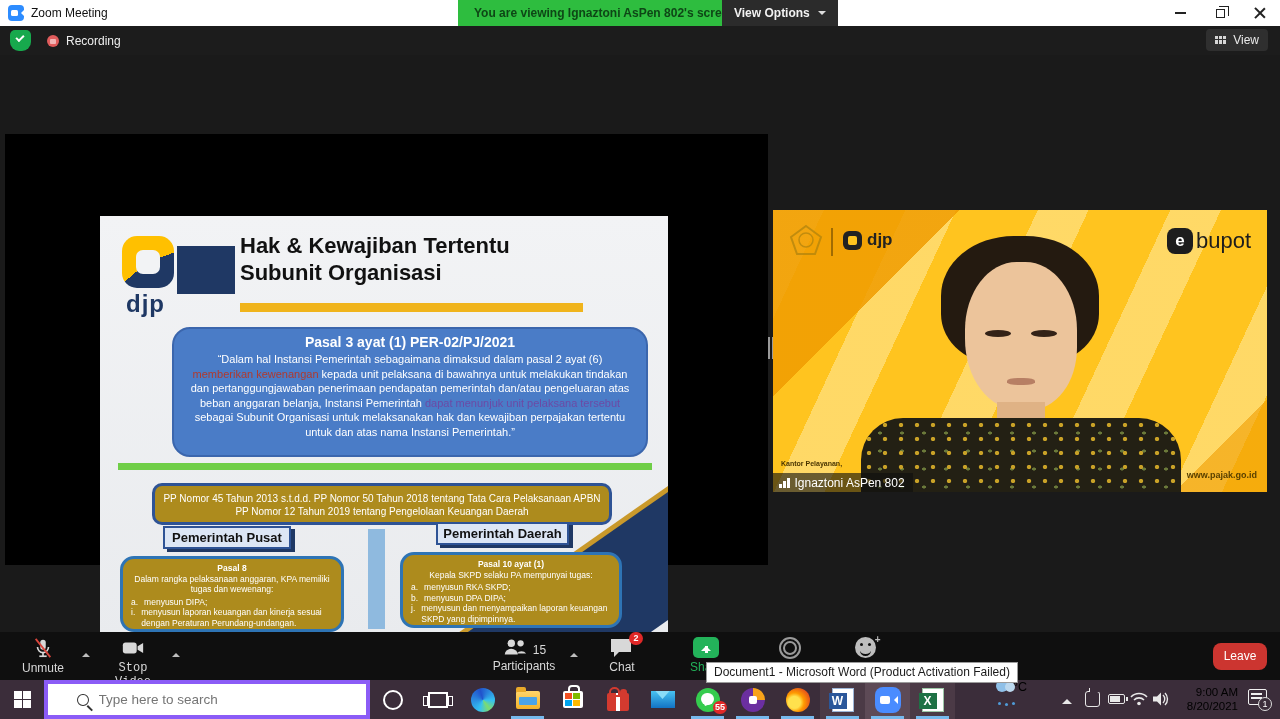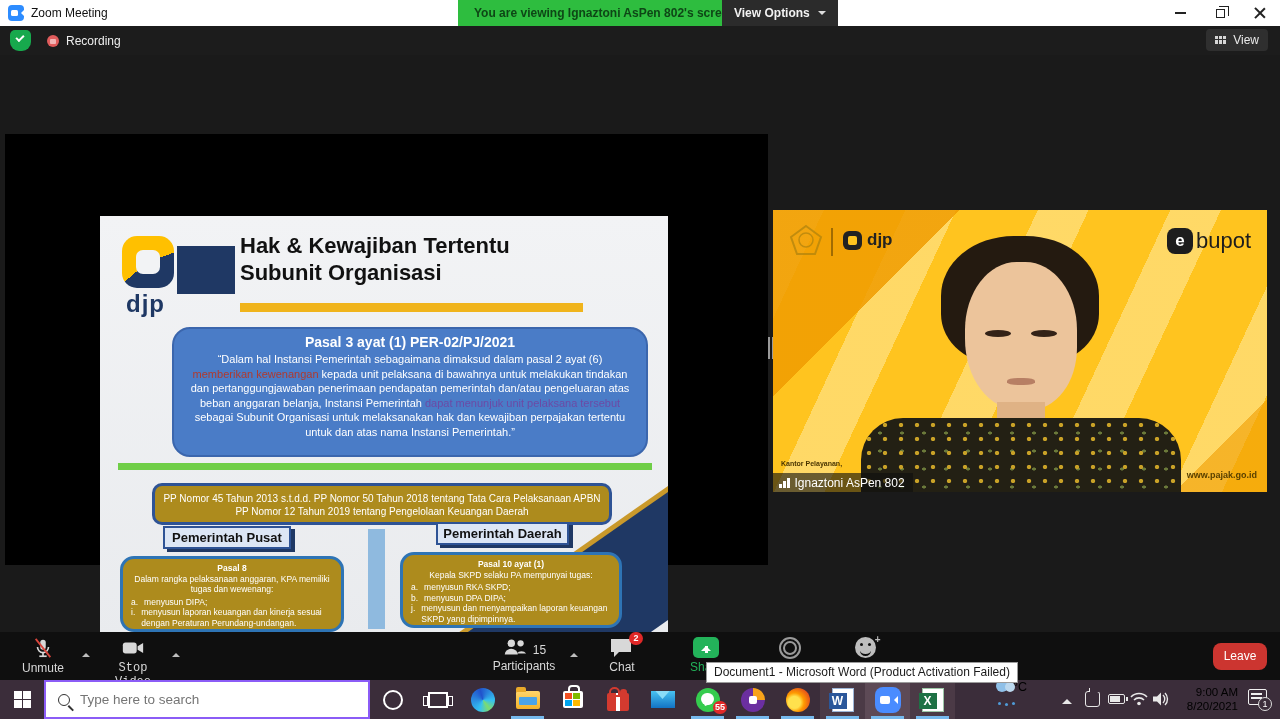--- a/index.html
+++ b/index.html
@@ -144,22 +144,22 @@
   .smiley-plus { position:absolute; right:-5px; top:-3px; color:#bdbdbd; font-size:10px; font-weight:bold; }
   .share-ico { width:26px; height:21px; background:#23b35a; border-radius:5px; margin:0 auto; position:relative; }
   .share-ico::before { content:""; position:absolute; left:8px; top:4px; width:0; height:0; border:5px solid transparent; border-bottom:5px solid #fff; }
   .share-ico::after { content:""; position:absolute; left:11.5px; top:9px; width:3px; height:7px; background:#fff; }
 
   
   .taskbar { left:0; top:680px; width:1280px; height:39px; background:#3b2d3a; }
   .start { left:0; top:0; width:44px; height:39px; display:flex; align-items:center; justify-content:center; }
   .win-grid { width:17px; height:17px; display:grid; grid-template-columns:8px 8px; grid-template-rows:8px 8px; gap:1px; }
   .win-grid i { background:#fff; }
-  .searchbox { left:44px; top:0; width:326px; height:39px; background:#fff; border:2px solid #8b5cf6;
-               display:flex; align-items:center; gap:10px; padding:0 12px; }
+  .searchbox { left:44px; top:0; width:326px; height:39px; background:#fff; border:4px solid #8b5cf6;
+               display:flex; align-items:center; gap:10px; padding:0 29px; }
   .searchbox input { border:none; outline:none; font-size:13.5px; color:#444; width:250px;
                      font-family:"Liberation Sans",sans-serif; background:transparent; }
   .mag { width:12px; height:12px; border:1.8px solid #333; border-radius:50%; position:relative; }
   .mag::after { content:""; position:absolute; left:10px; top:10px; width:7px; height:1.8px; background:#333; transform:rotate(45deg); transform-origin:0 0; }
   .tb-cells { left:370px; top:0; display:flex; }
   .cell { width:45px; height:39px; position:relative; display:flex; align-items:center; justify-content:center; }
   .cell .underline { position:absolute; bottom:0; left:6px; right:6px; height:3px; background:#76b9ed; }
   .cell-open { background:#4b3a46; }
   .cell-focus { background:#5d4a56; }
   .cortana { width:20px; height:20px; border:2.5px solid #fff; border-radius:50%; }

